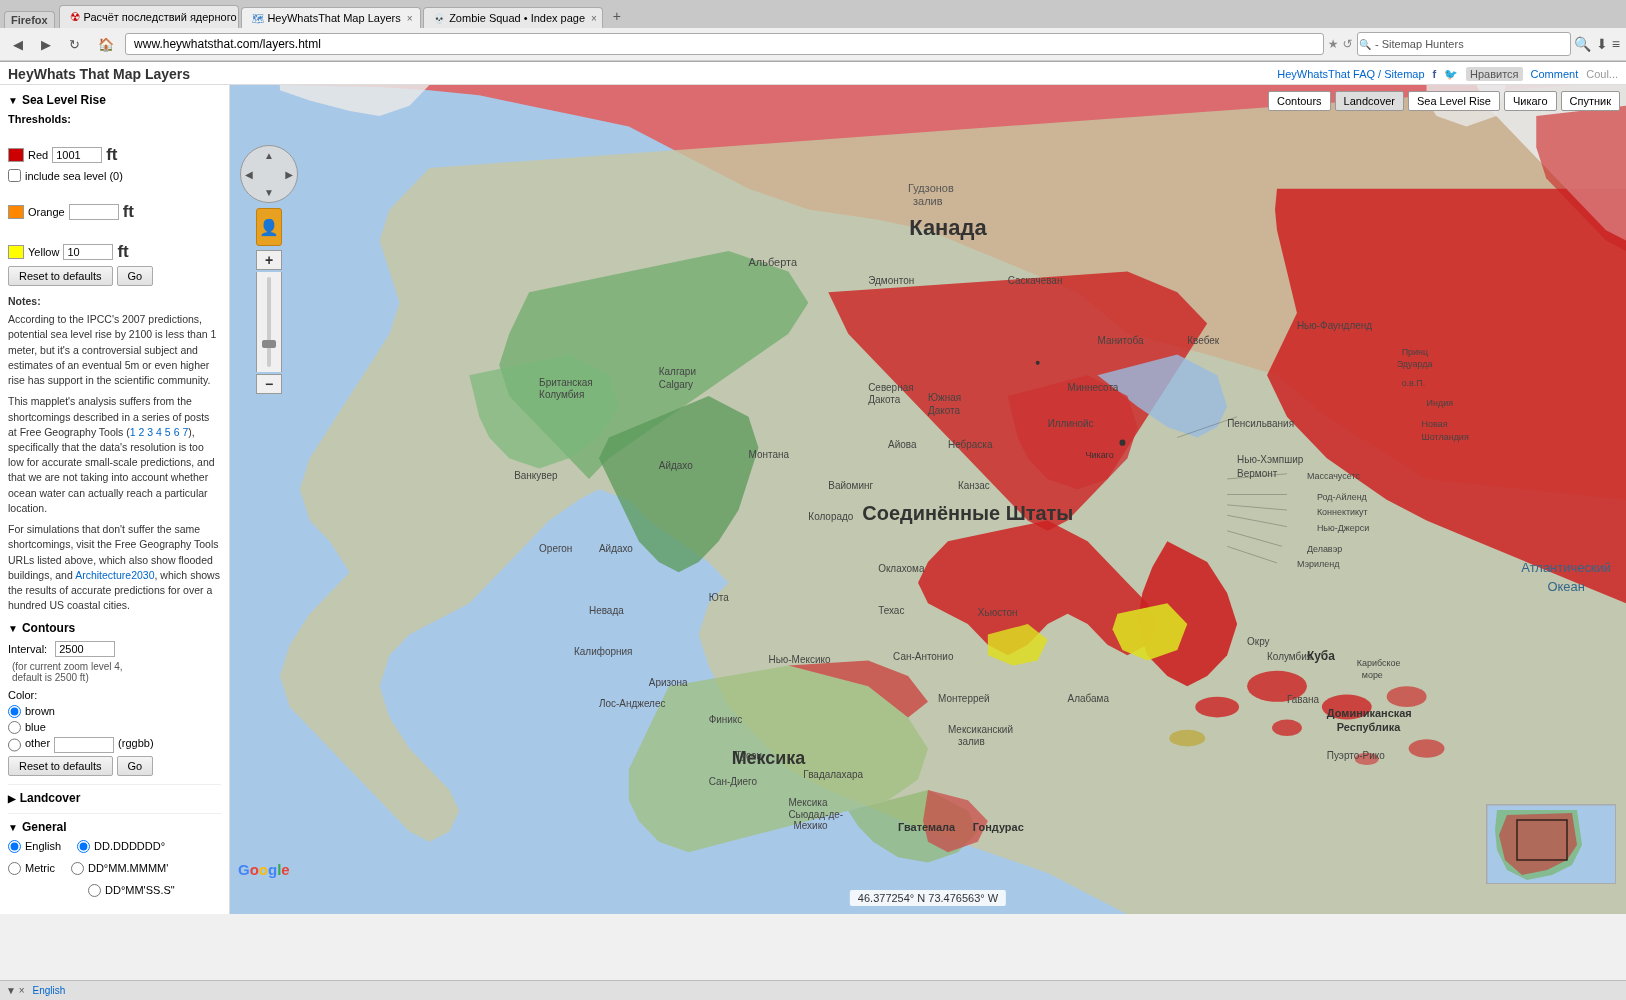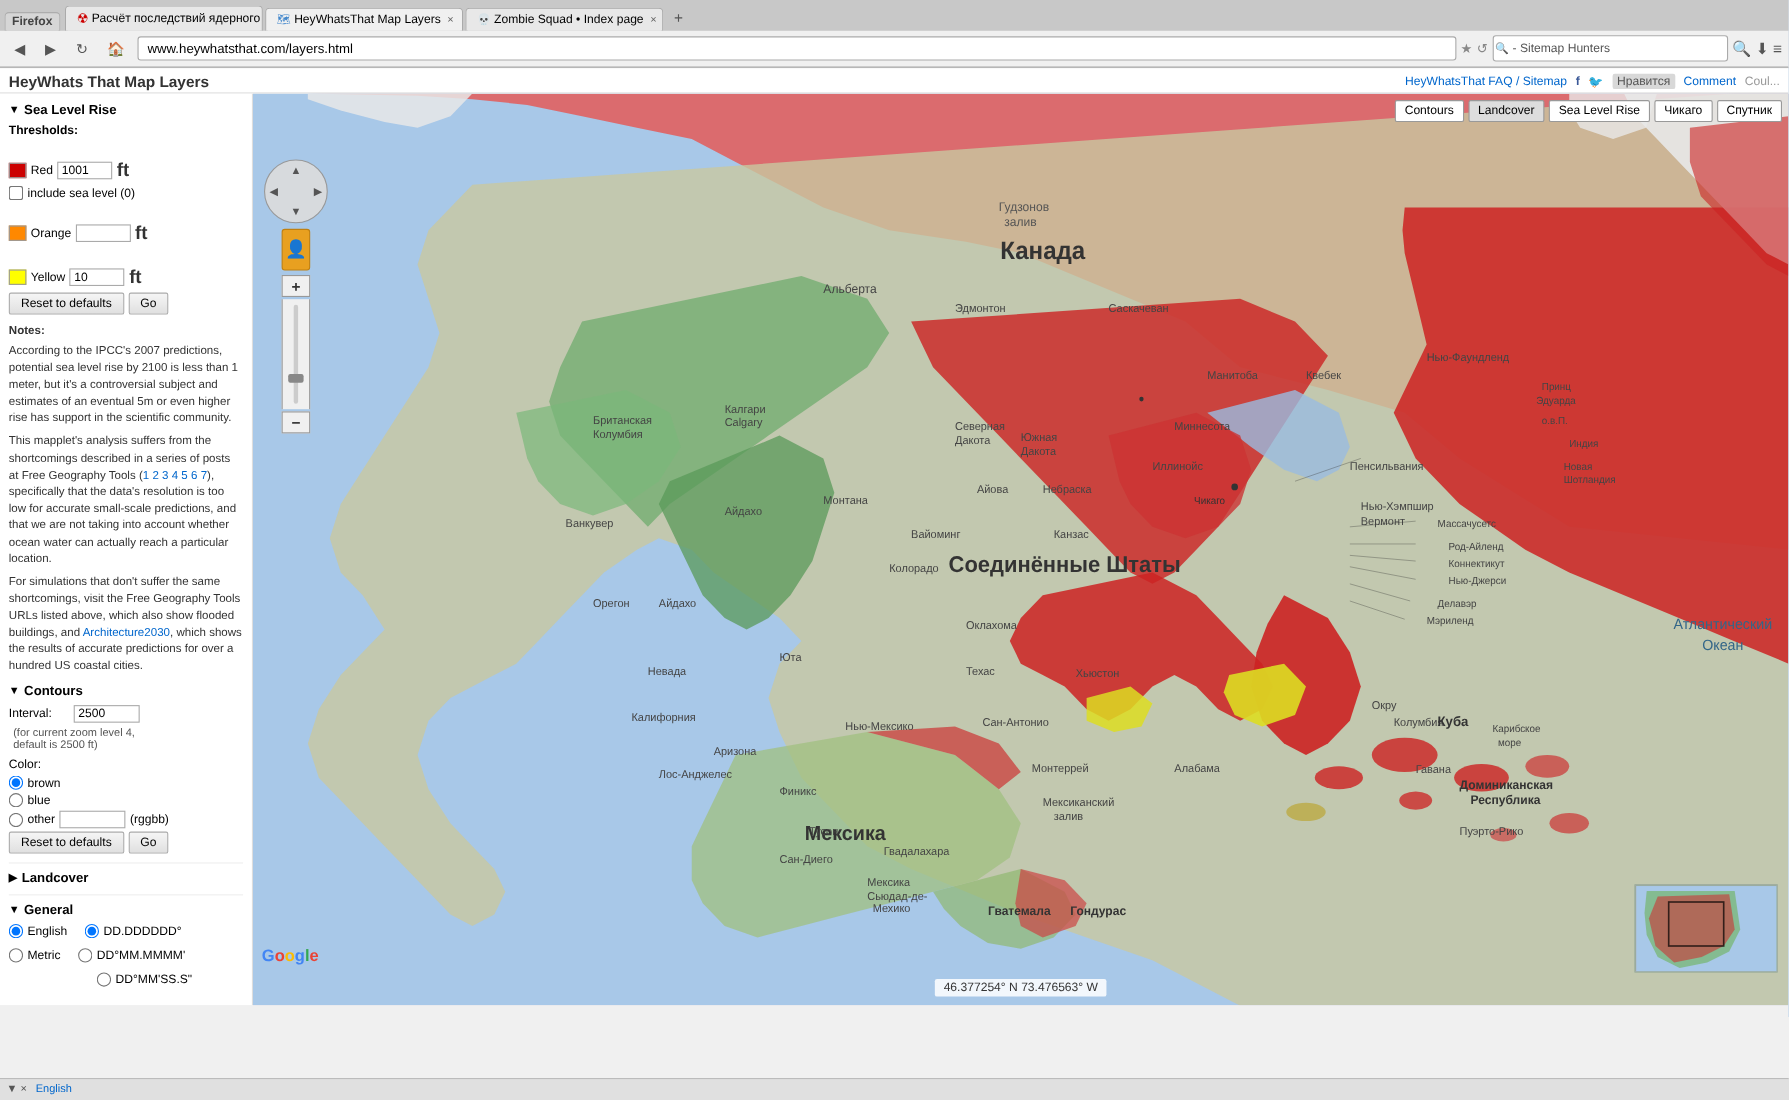--- a/index.html
+++ b/index.html
@@ -34,25 +34,25 @@
     .include-sea { display: flex; align-items: center; gap: 4px; margin-bottom: 6px; font-size: 11px; }
 
     .button-row { display: flex; gap: 4px; margin-bottom: 8px; }
     .btn { padding: 3px 10px; font-size: 11px; border: 1px solid #aaa; background: linear-gradient(to bottom, #f5f5f5, #e0e0e0); cursor: pointer; border-radius: 2px; }
 
     .notes-section { font-size: 10.5px; color: #333; line-height: 1.45; margin-bottom: 8px; }
     .notes-section p { margin-bottom: 6px; }
     .notes-section a { color: #0066cc; text-decoration: none; }
 
     .contours-section { margin-top: 8px; }
-    .interval-row { display: flex; align-items: center; gap: 20px; margin-bottom: 4px; }
+    .interval-row { display: flex; align-items: center; gap: 8px; margin-bottom: 4px; }
     .interval-input { width: 60px; padding: 1px 3px; border: 1px solid #aaa; font-size: 11px; }
     .zoom-note { font-size: 10px; color: #555; margin-left: 4px; margin-bottom: 6px; }
     .color-label { margin-bottom: 4px; font-size: 11px; }
-    .radio-row { display: flex; align-items: center; gap: 4px; margin-bottom: 3px; font-size: 11px; }
+    .radio-row { display: flex; gap: 4px; margin-bottom: 3px; font-size: 11px; }
     .radio-row input { margin: 0; }
     .rggbb-input { width: 60px; padding: 1px 3px; border: 1px solid #aaa; font-size: 11px; margin-left: 4px; }
 
     .landcover-section { margin-top: 8px; border-top: 1px solid #eee; padding-top: 6px; }
     .general-section { margin-top: 8px; border-top: 1px solid #eee; padding-top: 6px; }
     .general-radio-group { margin-top: 6px; }
 
     
     .map-container { flex: 1; position: relative; overflow: hidden; }
 

